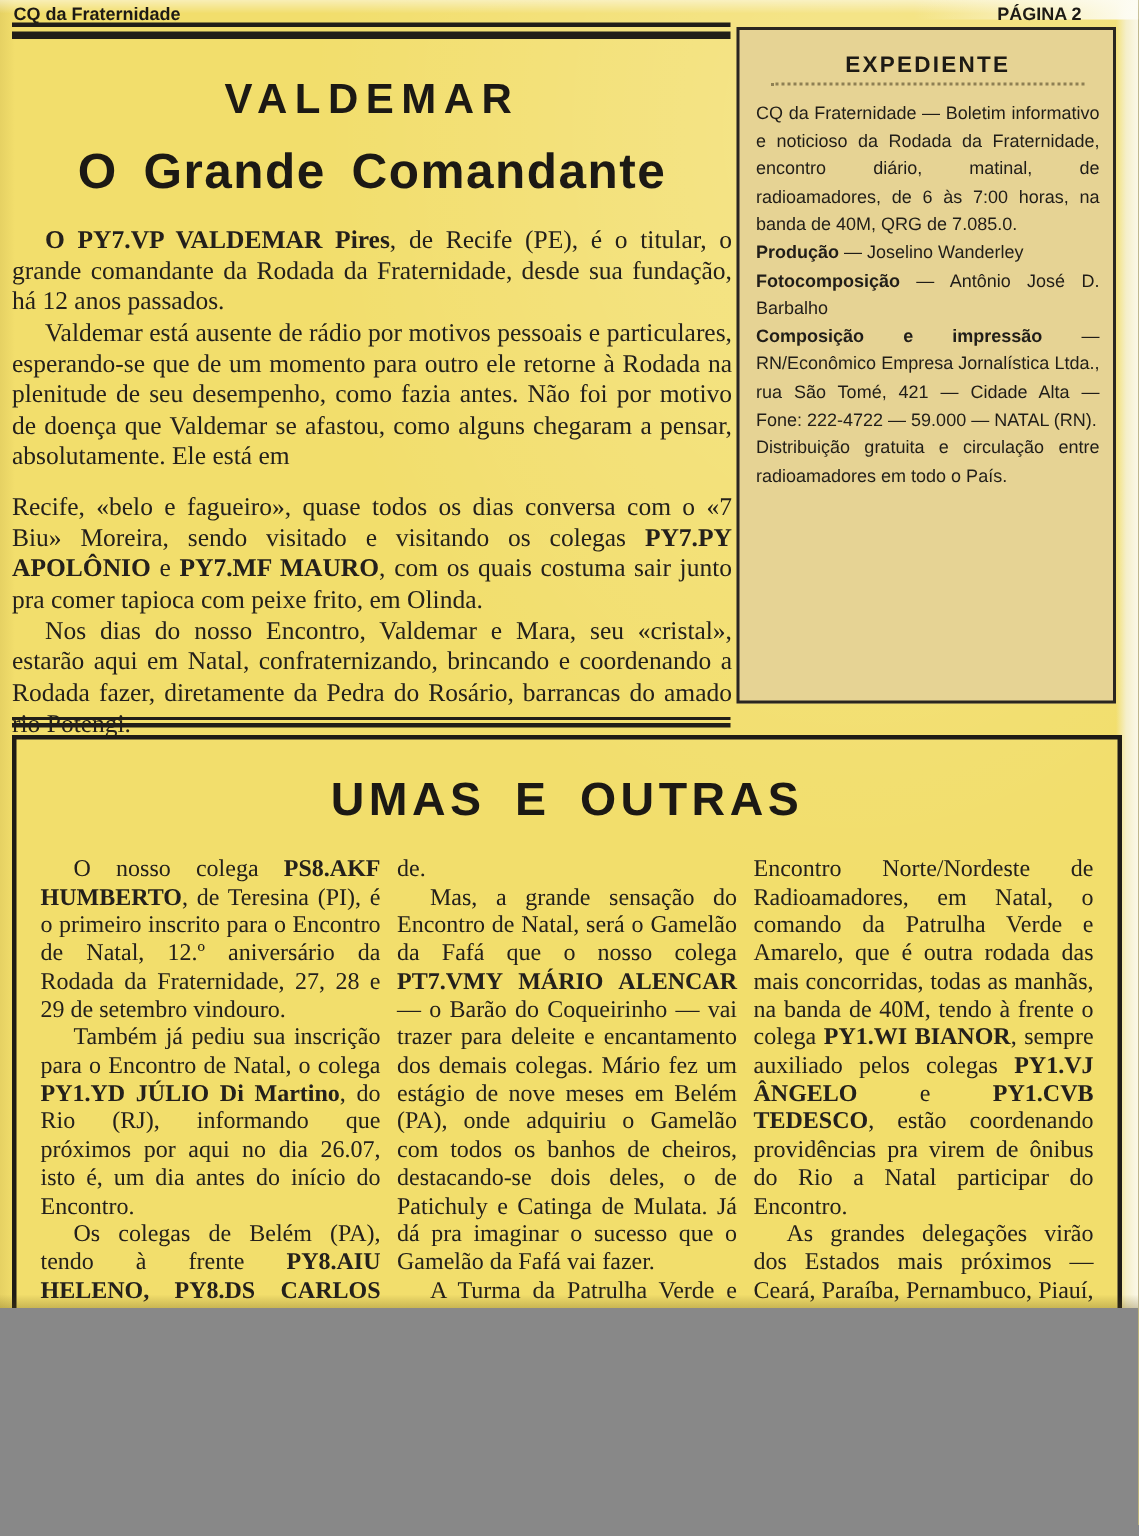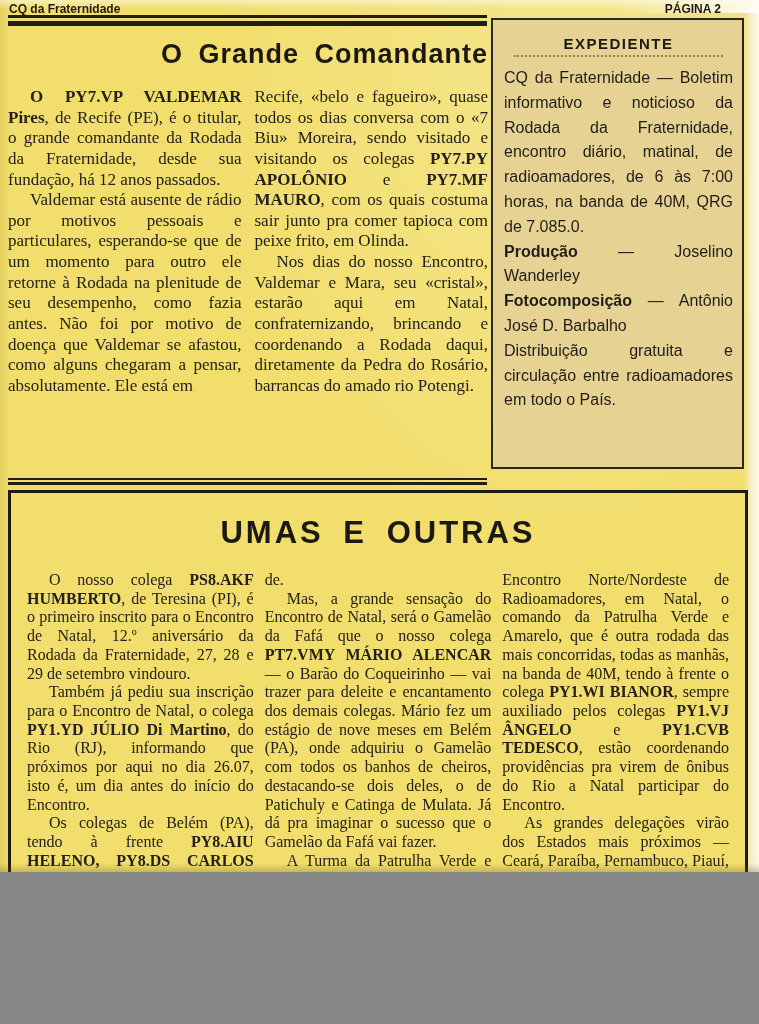--- a/index.html
+++ b/index.html
@@ -24,40 +24,40 @@
   .topbar{position:absolute;top:2px;left:9px;width:712px;display:flex;
     justify-content:space-between;align-items:flex-start;
     font-family:"Liberation Sans", sans-serif;font-size:12px;font-weight:700;color:#1d1a15;}
   .toprule{position:absolute;top:15px;left:8px;width:479px;height:3px;
     border-top:3px solid #211e18;border-bottom:5px solid #211e18;}
 
   .valdemar{position:absolute;top:26px;left:8px;width:480px;}
   .valdemar h1{margin:24px 0 0;text-align:center;
     font-family:"Liberation Sans", sans-serif;font-weight:700;font-size:28px;
     letter-spacing:5px;color:#1c1914;}
-  .valdemar h2{margin:13px 0 17px;text-align:right;
-    font-family:"Liberation Sans", sans-serif;font-weight:700;font-size:27px;
+  .valdemar h2{margin:13px 0 17px;text-align:center;
+    font-family:"Liberation Sans", sans-serif;font-weight:700;font-size:33px;
     letter-spacing:1px;word-spacing:7px;color:#1c1914;}
-  .cols{display:flex;gap:13px;}
+  .cols{display:flex;gap:13px;flex-direction:column;}
   .cols > div{flex:1;min-width:0;}
   .article-col{font-size:17px;line-height:1.215;}
   .article-rule{position:absolute;top:452px;left:0;width:479px;height:2px;
     border-top:2px solid #211e18;border-bottom:3px solid #211e18;}
 
   .para{margin:0;text-indent:22px;text-align:justify;hyphens:auto;}
   .para.noindent{text-indent:0;}
   .b{font-weight:700;}
 
   .expediente{position:absolute;top:18px;left:491px;width:253px;height:451px;
     box-sizing:border-box;border:2px solid #2a2620;background:#e6d394;
     padding:9px 9px 0 11px;font-family:"Liberation Sans", sans-serif;}
   .expediente h3{margin:6px 0 3px;text-align:center;font-size:15px;font-weight:700;
     letter-spacing:1.5px;color:#1d1a15;}
   .exp-dotted{border-bottom:2px dotted rgba(70,58,30,.55);margin:0 10px 9px;}
-  .exp-body{font-size:16px;line-height:1.55;color:#201d18;}
+  .exp-body{font-size:12px;line-height:1.55;color:#201d18;}
   .exp-body .para{text-indent:0;}
 
   .umas{position:absolute;top:490px;left:8px;width:740px;height:527px;
     box-sizing:border-box;border:3px solid #1e1b15;padding:6px 16px 16px;}
   .umas h2{margin:16px 0 20px;text-align:center;
     font-family:"Liberation Sans", sans-serif;font-weight:700;font-size:31px;
     letter-spacing:3px;word-spacing:8px;color:#1c1914;}
   .cols3{display:flex;gap:11px;}
   .cols3 > div{flex:1;min-width:0;}
   .umas-col{font-size:16px;line-height:1.17;}
@@ -74,41 +74,43 @@
   <div class="edge-right"></div>
   <div class="corner-light"></div>
 
   <header class="topbar">
     <span>CQ da Fraternidade</span>
     <span>PÁGINA 2</span>
   </header>
   <div class="toprule"></div>
 
   <section class="valdemar">
+    <h1>VALDEMAR</h1>
     <h2>O Grande Comandante</h2>
     <div class="cols">
       <div class="article-col">
           <p class="para"><span class="b">O PY7.VP VALDEMAR Pires</span><span>, de Recife (PE), é o titular, o grande comandante da Rodada da Fraternidade, desde sua fundação, há 12 anos passados.</span></p>
           <p class="para"><span>Valdemar está ausente de rádio por motivos pessoais e particulares, esperando-se que de um momento para outro ele retorne à Rodada na plenitude de seu desempenho, como fazia antes. Não foi por motivo de doença que Valdemar se afastou, como alguns chegaram a pensar, absolutamente. Ele está em</span></p>
         </div>
       <div class="article-col">
           <p class="para noindent"><span>Recife, «belo e fagueiro», quase todos os dias conversa com o «7 Biu» Moreira, sendo visitado e visitando os colegas </span><span class="b">PY7.PY APOLÔNIO</span><span> e </span><span class="b">PY7.MF MAURO</span><span>, com os quais costuma sair junto pra comer tapioca com peixe frito, em Olinda.</span></p>
-          <p class="para"><span>Nos dias do nosso Encontro, Valdemar e Mara, seu «cristal», estarão aqui em Natal, confraternizando, brincando e coordenando a Rodada daqui, diretamente da Pedra do Rosário, barrancas do amado rio Potengi.</span></p>
+          <p class="para"><span>Nos dias do nosso Encontro, Valdemar e Mara, seu «cristal», estarão aqui em Natal, confraternizando, brincando e coordenando a Rodada fazer, diretamente da Pedra do Rosário, barrancas do amado rio Potengi.</span></p>
         </div>
     </div>
     <div class="article-rule"></div>
   </section>
 
   <aside class="expediente">
     <h3>EXPEDIENTE</h3>
     <div class="exp-dotted"></div>
     <div class="exp-body">
         <p class="para noindent"><span>CQ da Fraternidade — Boletim informativo e noticioso da Rodada da Fraternidade, encontro diário, matinal, de radioamadores, de 6 às 7:00 horas, na banda de 40M, QRG de 7.085.0.</span></p>
         <p class="para noindent"><span class="b">Produção</span><span> — Joselino Wanderley</span></p>
         <p class="para noindent"><span class="b">Fotocomposição</span><span> — Antônio José D. Barbalho</span></p>
+        <p class="para noindent"><span class="b">Composição e impressão</span><span> — RN/Econômico Empresa Jornalística Ltda., rua São Tomé, 421 — Cidade Alta — Fone: 222-4722 — 59.000 — NATAL (RN).</span></p>
         <p class="para noindent"><span>Distribuição gratuita e circulação entre radioamadores em todo o País.</span></p>
       </div>
   </aside>
 
   <section class="umas">
     <h2>UMAS E OUTRAS</h2>
     <div class="cols3">
       <div class="umas-col">
           <p class="para"><span>O nosso colega </span><span class="b">PS8.AKF HUMBERTO</span><span>, de Teresina (PI), é o primeiro inscrito para o Encontro de Natal, 12.º aniversário da Rodada da Fraternidade, 27, 28 e 29 de setembro vindouro.</span></p>
           <p class="para"><span>Também já pediu sua inscrição para o Encontro de Natal, o colega </span><span class="b">PY1.YD JÚLIO Di Martino</span><span>, do Rio (RJ), informando que próximos por aqui no dia 26.07, isto é, um dia antes do início do Encontro.</span></p>

